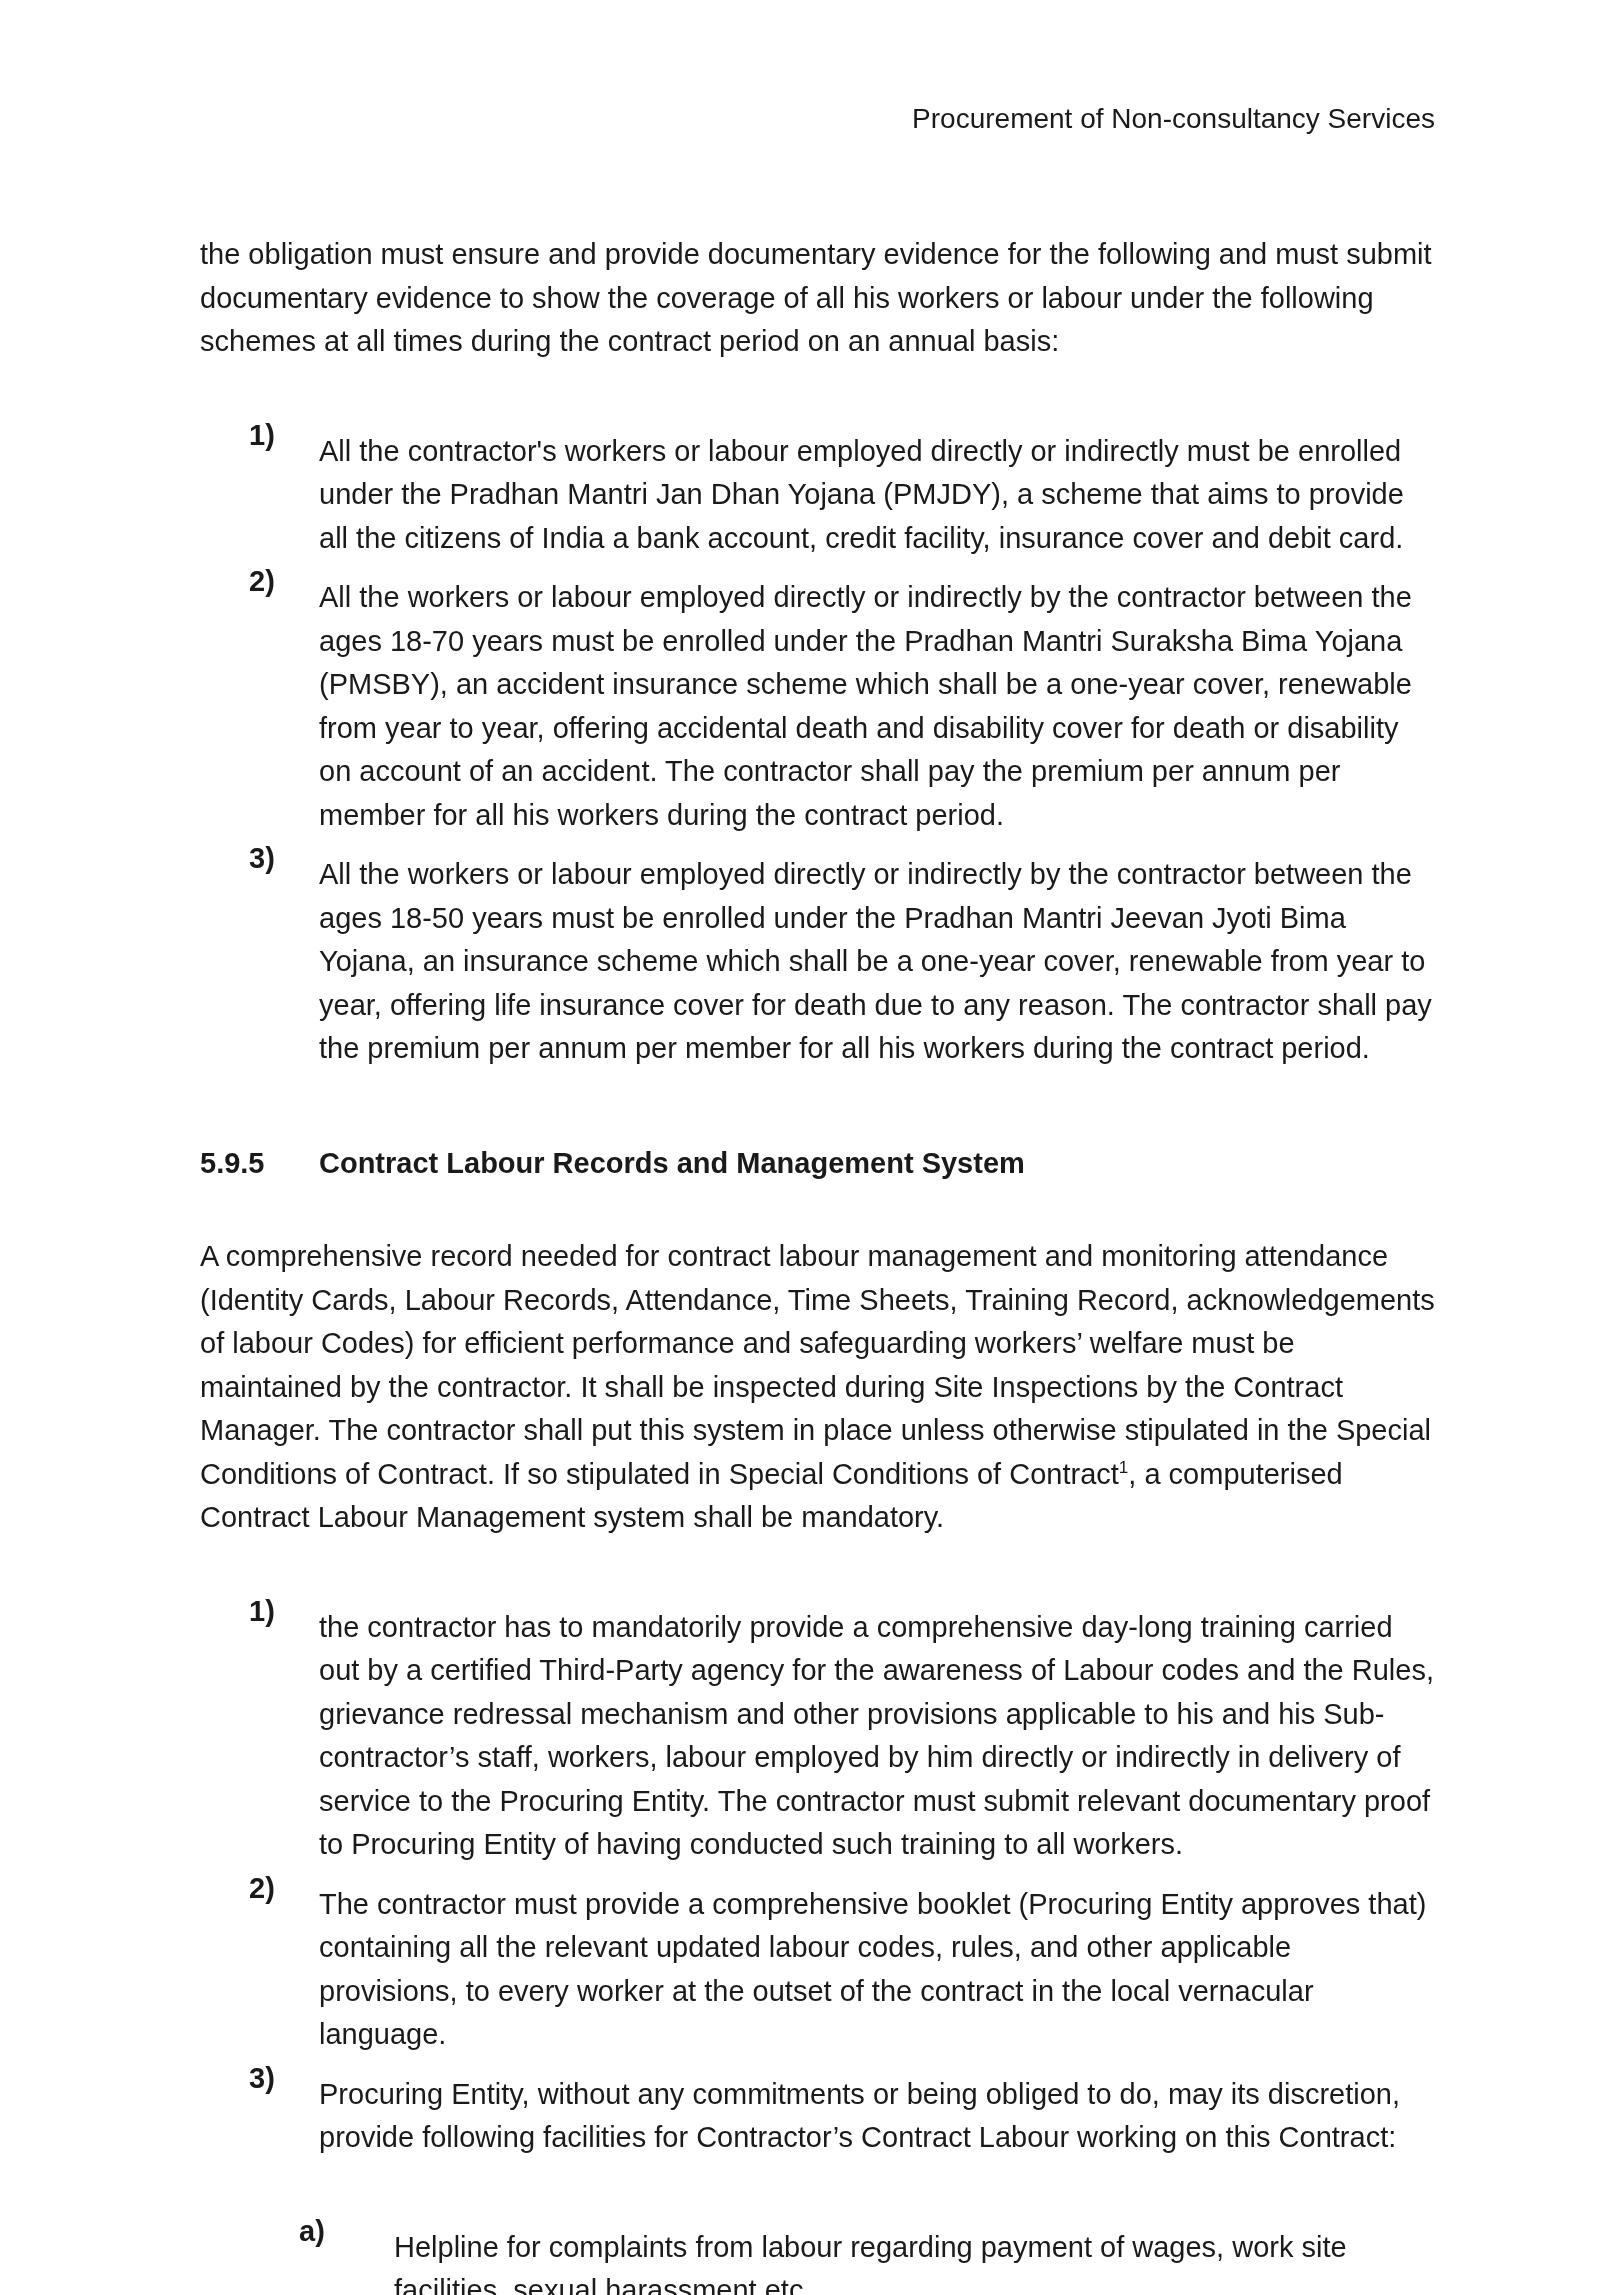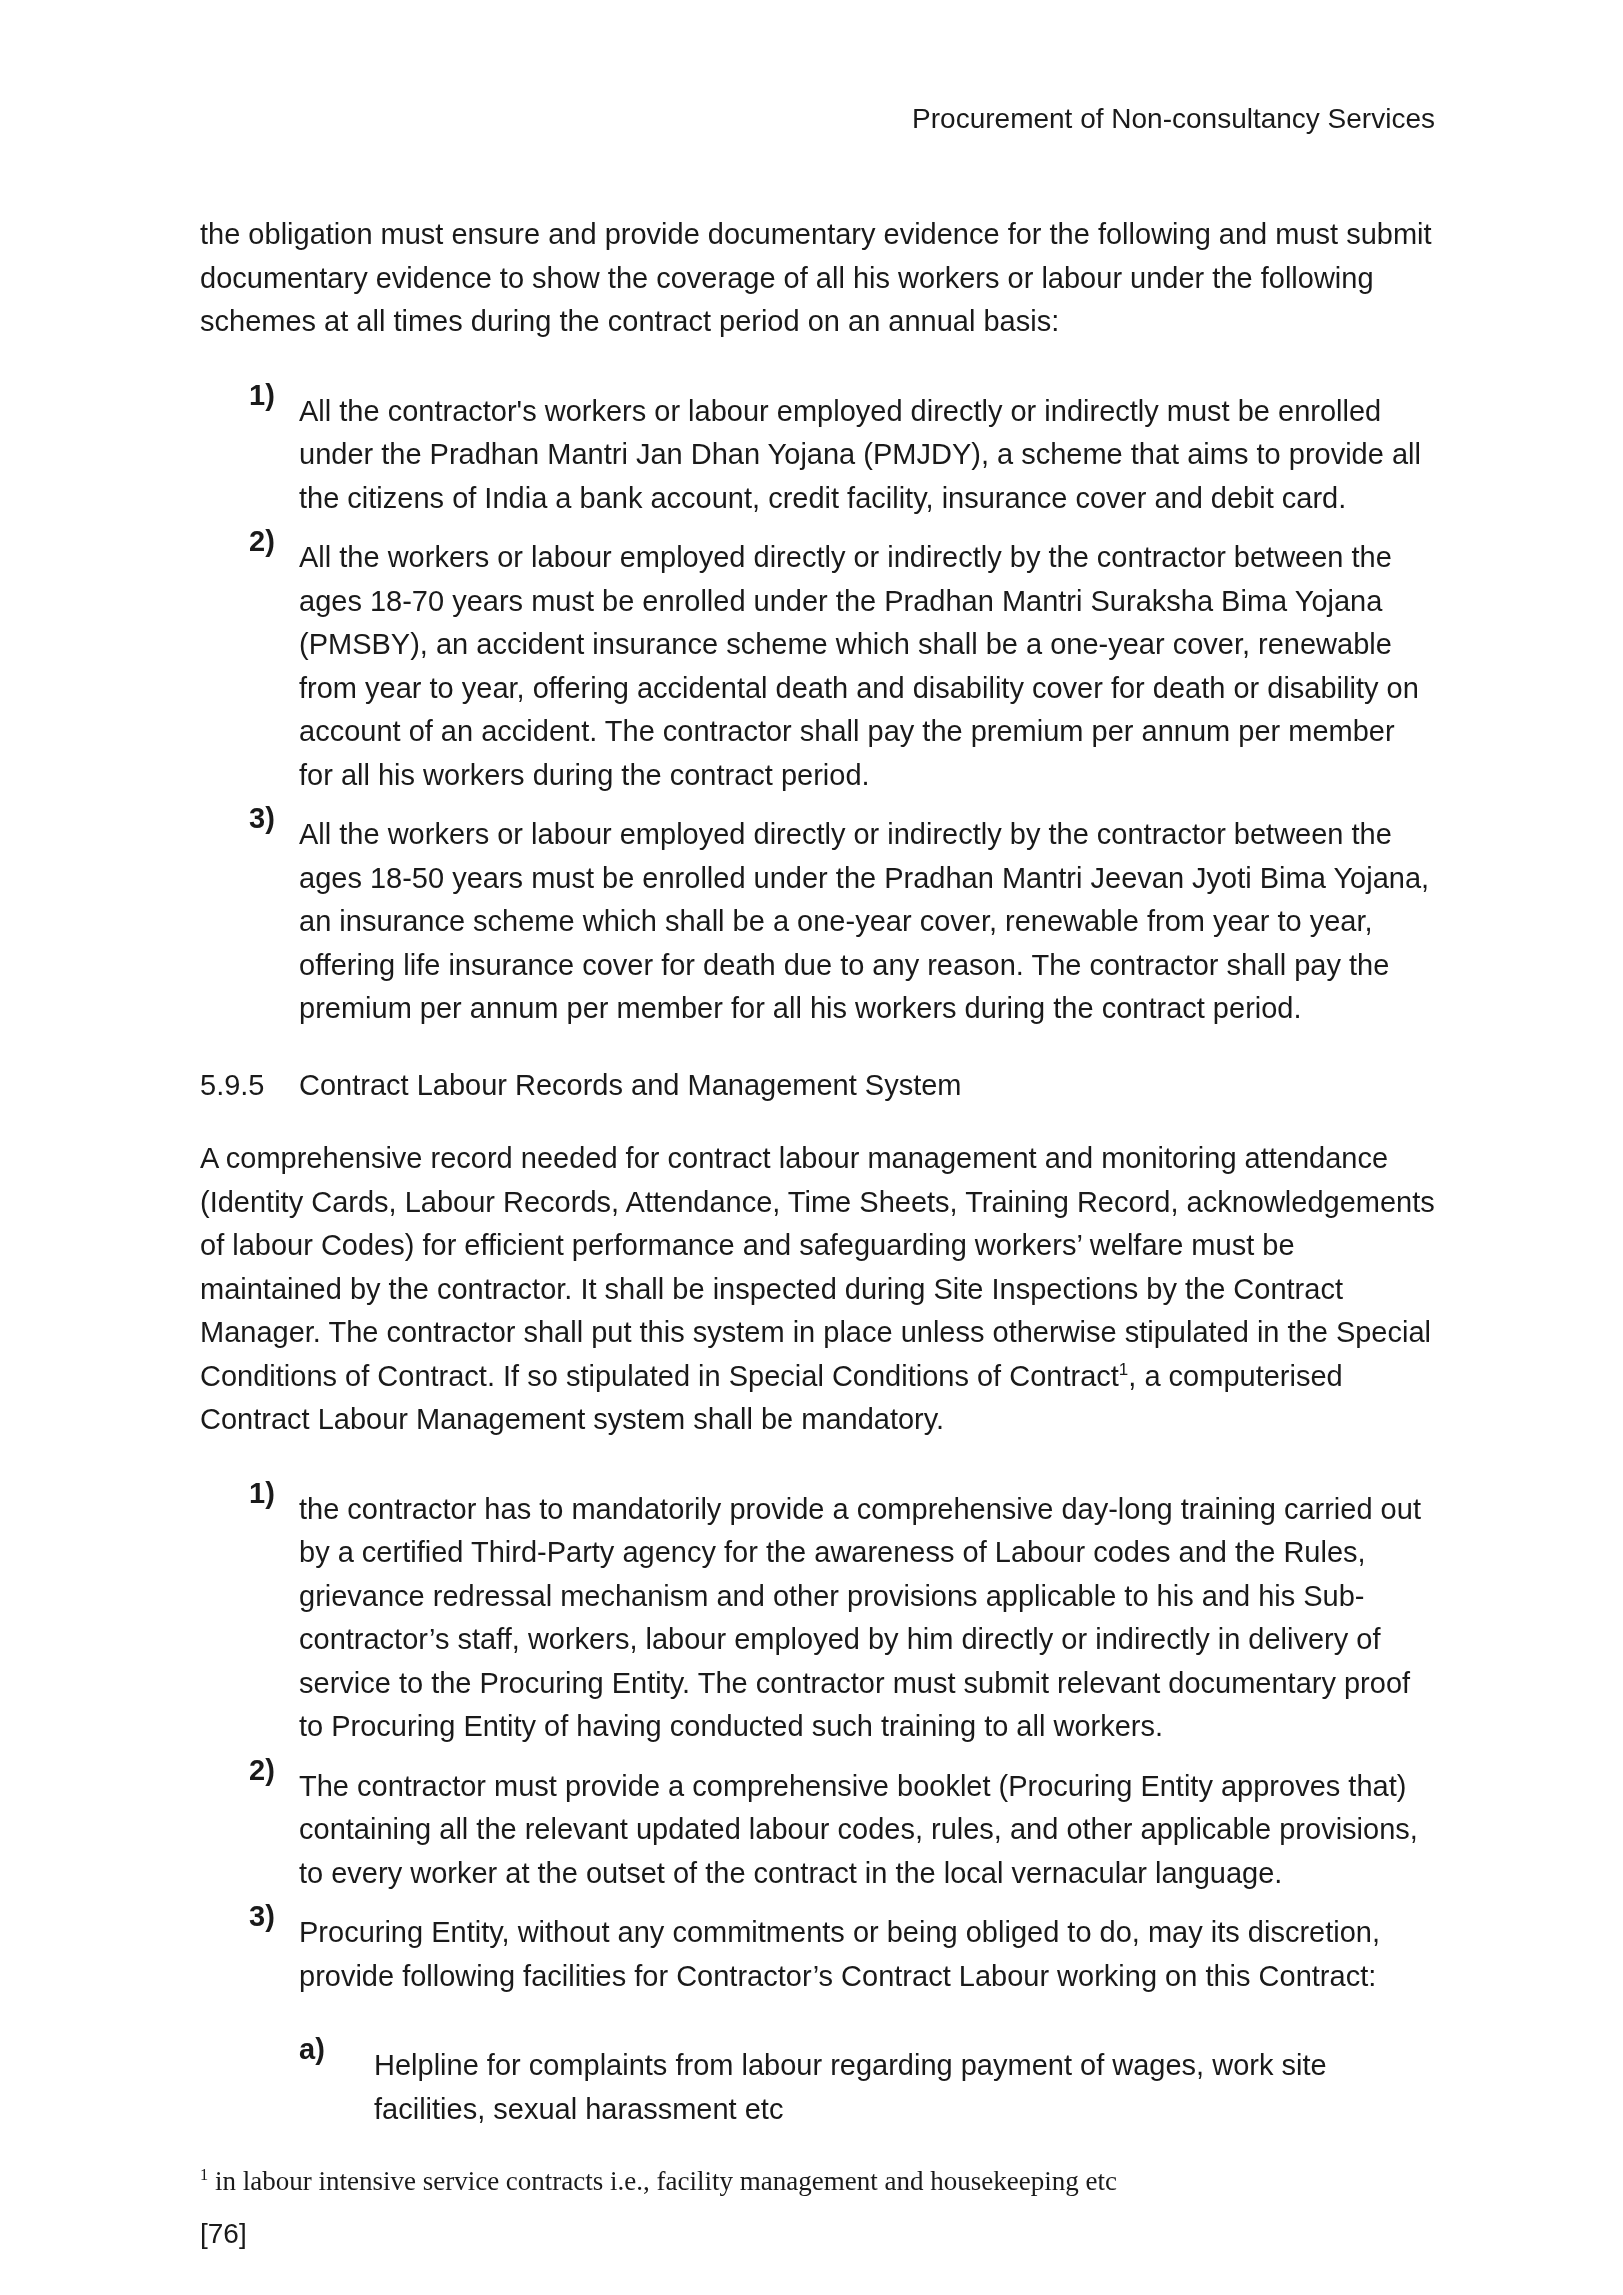--- a/index.html
+++ b/index.html
@@ -1,15 +1,15 @@
 <!DOCTYPE html>
 <html style="font-size:10.5px"><head>
 <meta charset="utf-8">
 <style>
-  * { margin: 0; padding: 0; box-sizing: border-box; }
+  * { margin: 0; padding: 0; box-sizing: border-box; gap: 20px; }
   html, body { width: 1623px; height: 2295px; }
   body {
     background: #ffffff;
     color: #1a1a1a;
     font-family: "Liberation Sans", sans-serif;
     font-size: 29px;
     line-height: 1.5;
   }
   .page {
     width: 1623px;
@@ -44,22 +44,22 @@
     margin-bottom: 30px;
   }
   .sublist .list-item {
     padding-left: 99px;
   }
   .sublist .li-num {
     width: 75px;
   }
   .heading {
     display: flex;
-    font-weight: normal;
-    margin-top: 3px;
+    font-weight: bold;
+    margin-top: 21px;
     margin-bottom: 30px;
   }
   .h-num {
     width: 99px;
     flex: none;
   }
   .h-title { flex: 1; }
   sup.fn-ref {
     font-size: 17px;
     vertical-align: super;

